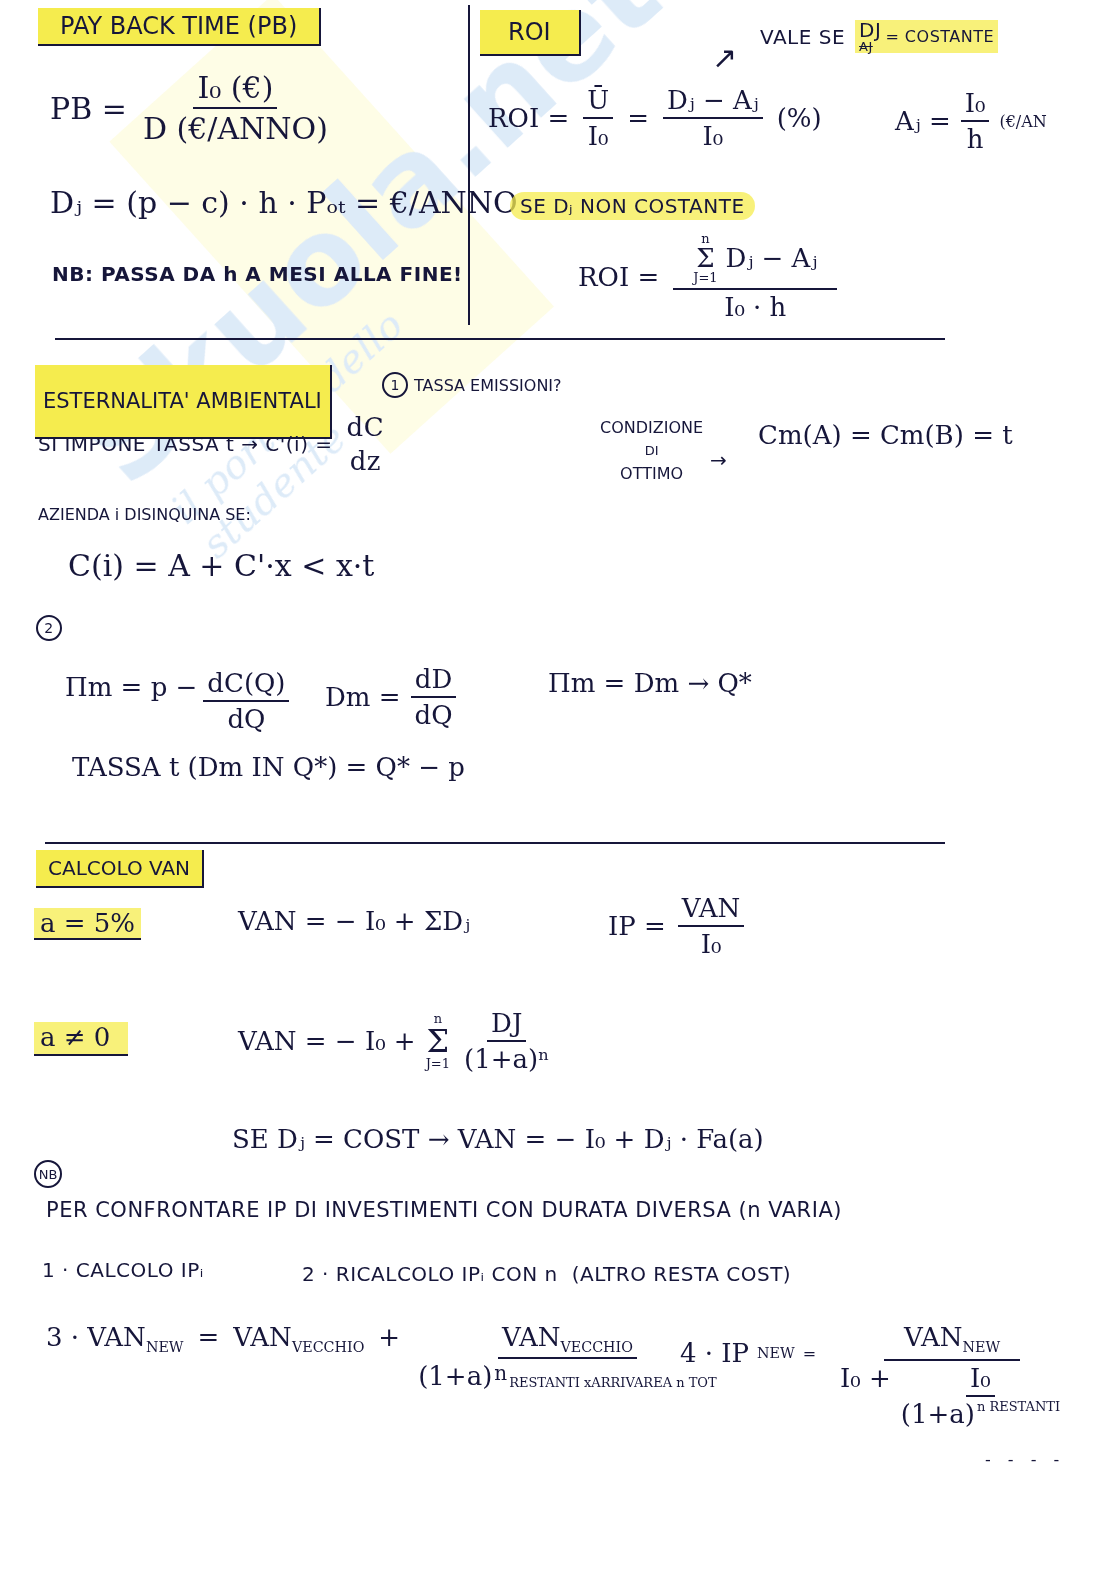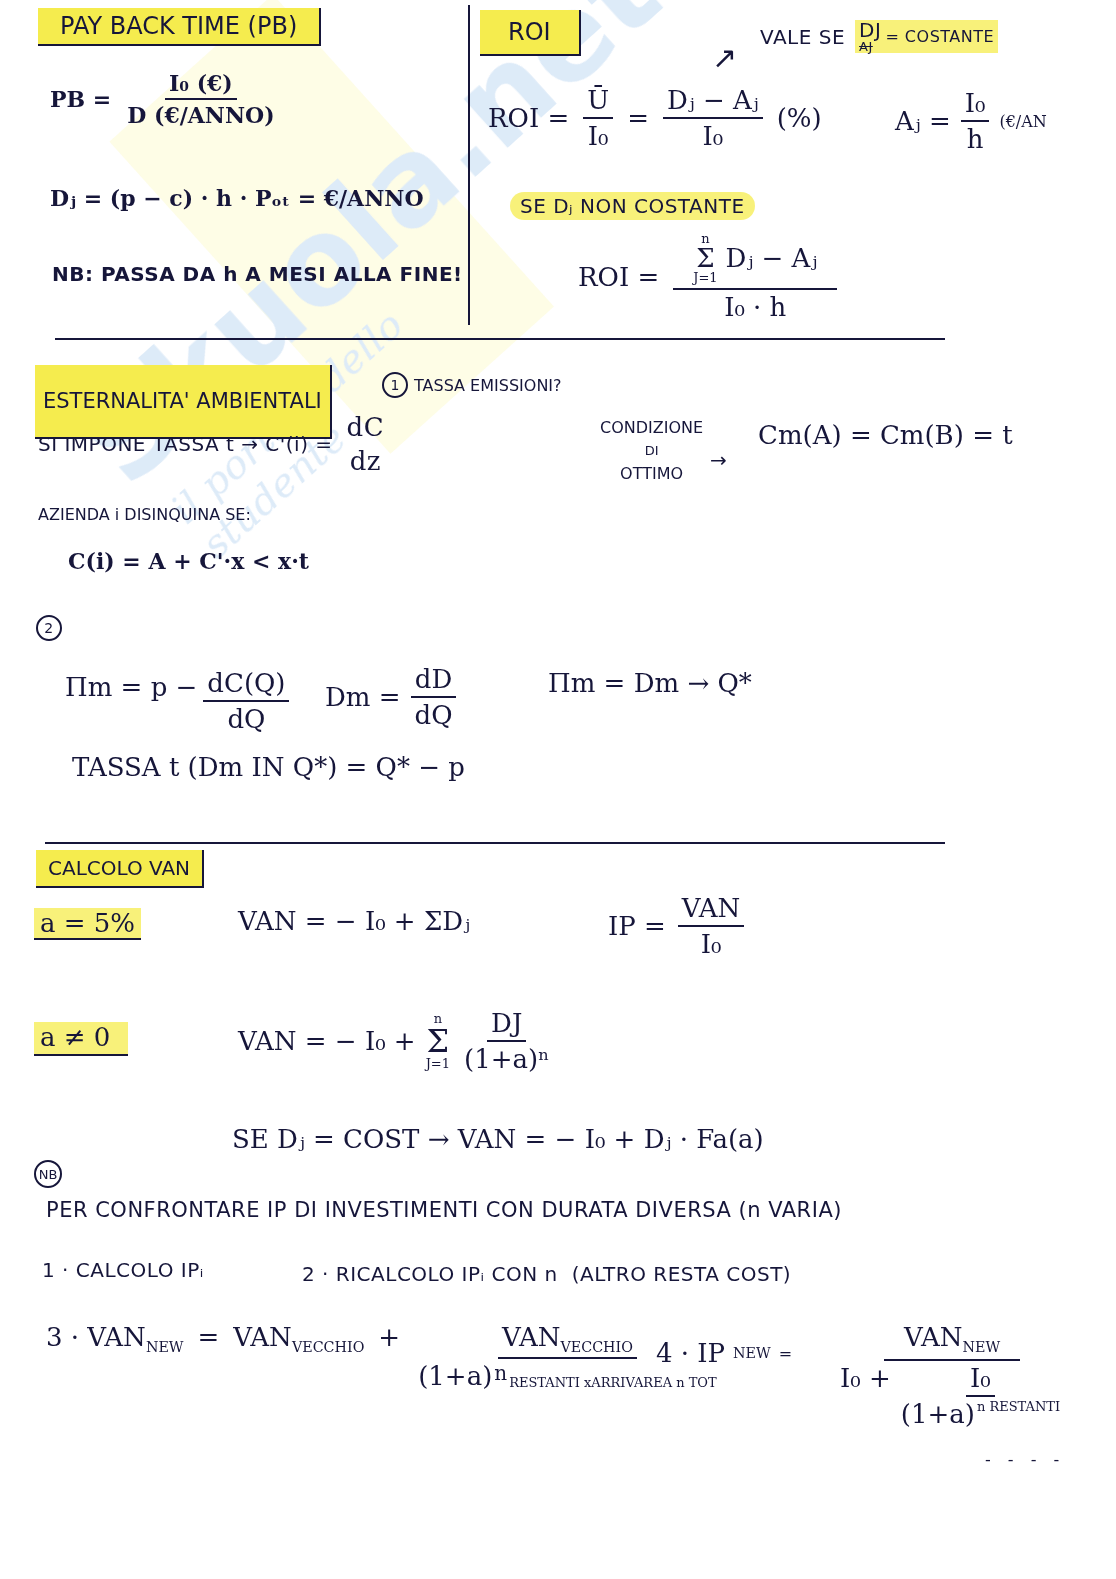--- a/index.html
+++ b/index.html
@@ -6,21 +6,21 @@
   body {
     width:1116px; height:1579px; position:relative; overflow:hidden;
     background:#ffffff; color:#16163a;
     font-family:"DejaVu Sans", sans-serif;
   }
   .abs { position:absolute; white-space:nowrap; }
   .hand { font-family:"DejaVu Sans", sans-serif; color:#16163a; }
   .caps { font-size:20px; letter-spacing:0.5px; }
   .sm { font-size:16px; }
   .xs { font-size:13px; }
-  .math { font-size:22px; font-family:"DejaVu Serif", serif;font-weight:bold; }
+  .math { font-size:30px; font-family:"DejaVu Serif", serif; }
   .mathm { font-size:26px; font-family:"DejaVu Serif", serif; }
   .hl { background:#f5ec4e; }
   .hl-soft { background:rgba(245,236,78,0.75); }
   .boxtitle { padding:4px 22px; font-size:24px; }
   .uline { border-bottom:2px solid #16163a; }
   .rline { border-right:2px solid #16163a; }
   .hr { position:absolute; height:2px; background:#16163a; }
   .vr { position:absolute; width:2px; background:#16163a; }
   .frac { display:inline-flex; flex-direction:column; align-items:center; vertical-align:middle; }
   .frac .num { padding:0 4px 2px; border-bottom:2px solid #16163a; }
@@ -245,21 +245,21 @@
         <span style="font-size:20px;">n</span>
         <span class="xs" style="display:flex;margin-top:14px;line-height:1.25;">
           <span>RESTANTI x</span>
           <span>ARRIVARE</span>
           <span>A n TOT</span>
         </span>
       </span>
     </span>
   </div>
 
-  <div class="abs hand mathm" style="left:656px;top:1338px;display:flex;align-items:center;gap:8px;">
+  <div class="abs hand mathm" style="left:680px;top:1338px;display:flex;align-items:center;gap:8px;">
     <span>4 · IP</span>
       <sub>NEW</sub>
     <span class="sm">=</span>
   </div>
   <div class="abs hand mathm" style="left:836px;top:1322px;">
     <span class="frac">
       <span class="num" style="padding:0 20px 4px;">
         <span>VAN</span><sub>NEW</sub>
       </span>
       <span class="den" style="display:flex;align-items:flex-start;gap:6px;">

